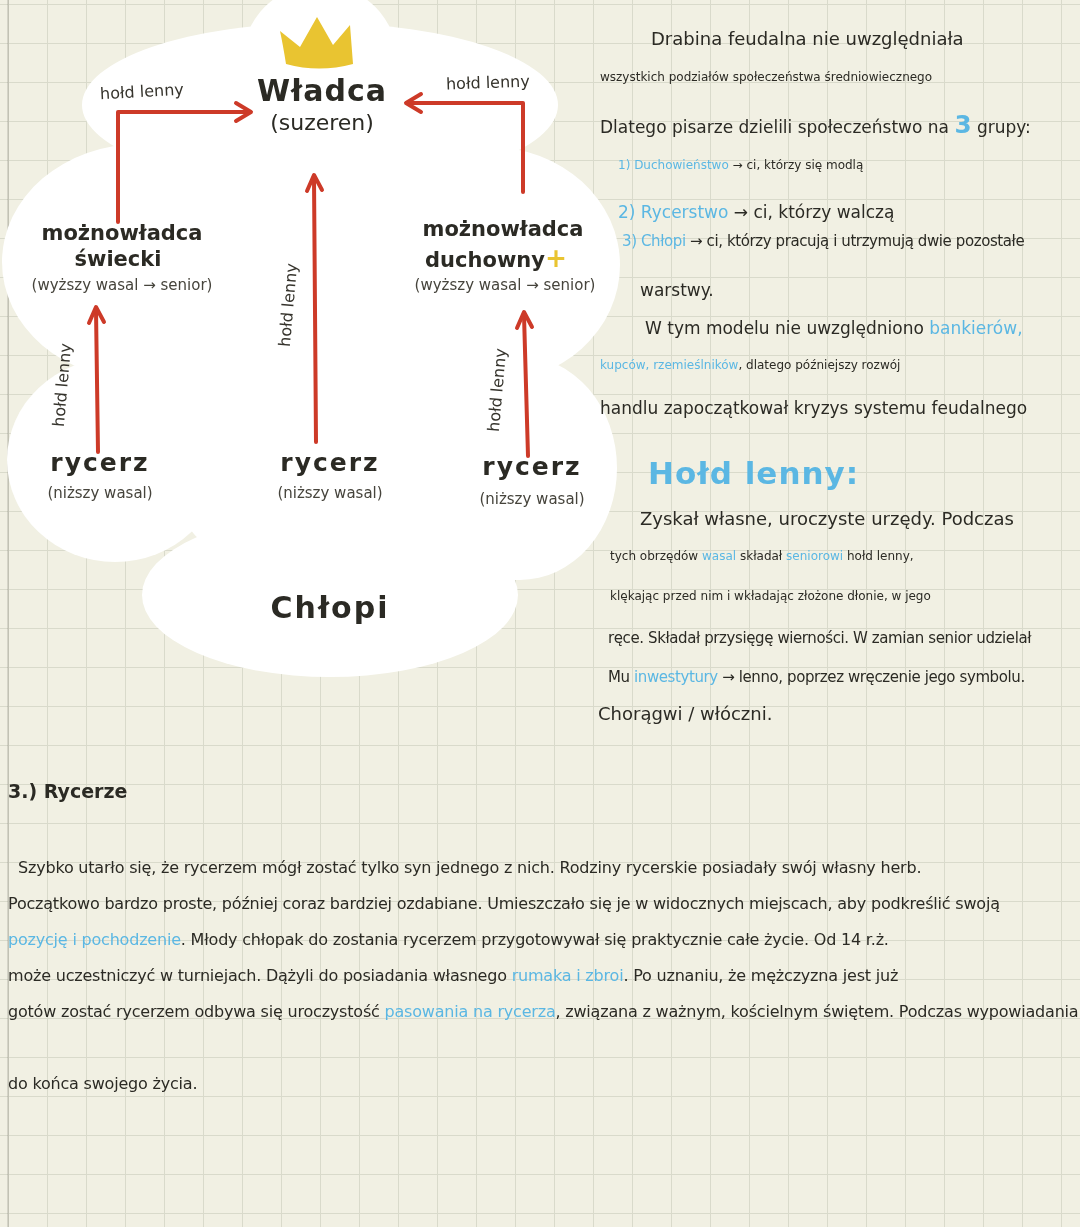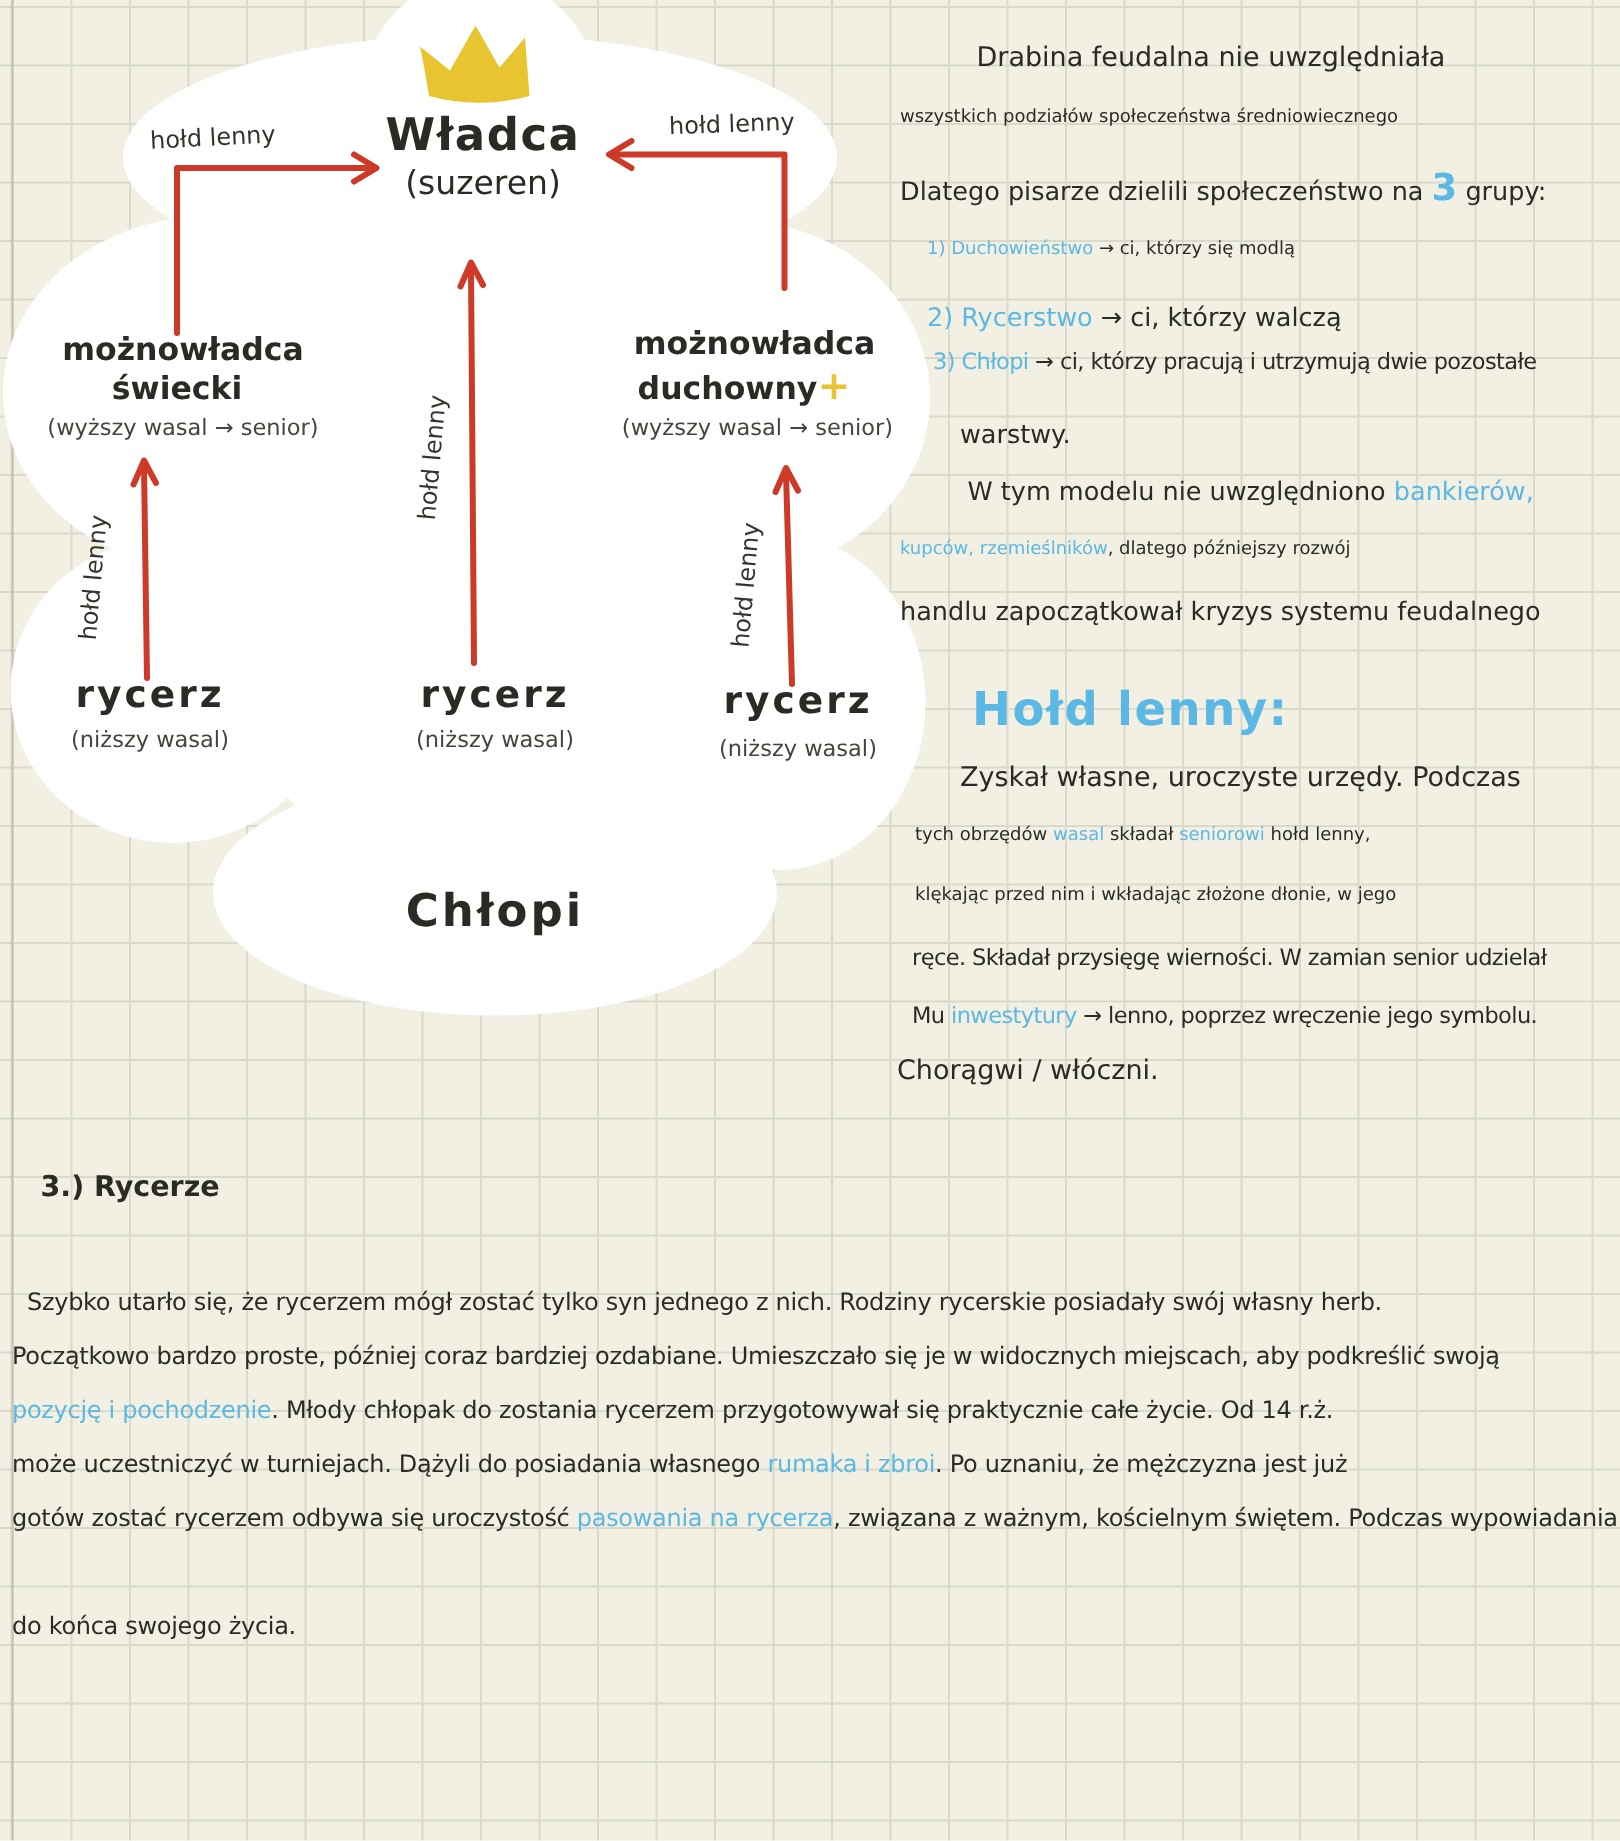--- a/index.html
+++ b/index.html
@@ -26,21 +26,21 @@
   .knight-title{font-size:25px;font-weight:600;letter-spacing:2px;}
   .arrow-label{font-size:16px;color:#35332c;}
   .rot{transform:translate(-50%,-50%) rotate(-85deg);}
   
   .note{font-size:17px;line-height:1.2;}
   .fs18{font-size:18px;} .fs16{font-size:12px;} .fs15{font-size:15px;}
   .tight{letter-spacing:-0.4px;}
   #homage-heading{font-size:31px;font-weight:700;color:#5bb7e3;letter-spacing:1px;}
   
   .body-line{font-size:16px;letter-spacing:-0.2px;}
-  #section3-heading{font-size:19px;font-weight:600;margin-left:19px;}
+  #section3-heading{font-size:19px;font-weight:600;}
 </style>
 </head>
 <body>
 
 <div id="page">
   <div id="edge-line"></div>
 
   <svg class="abs" style="left:0;top:0;" width="620" height="700" viewBox="0 0 620 700">
     <g fill="#ffffff">
       <ellipse cx="320" cy="105" rx="238" ry="82"></ellipse>

